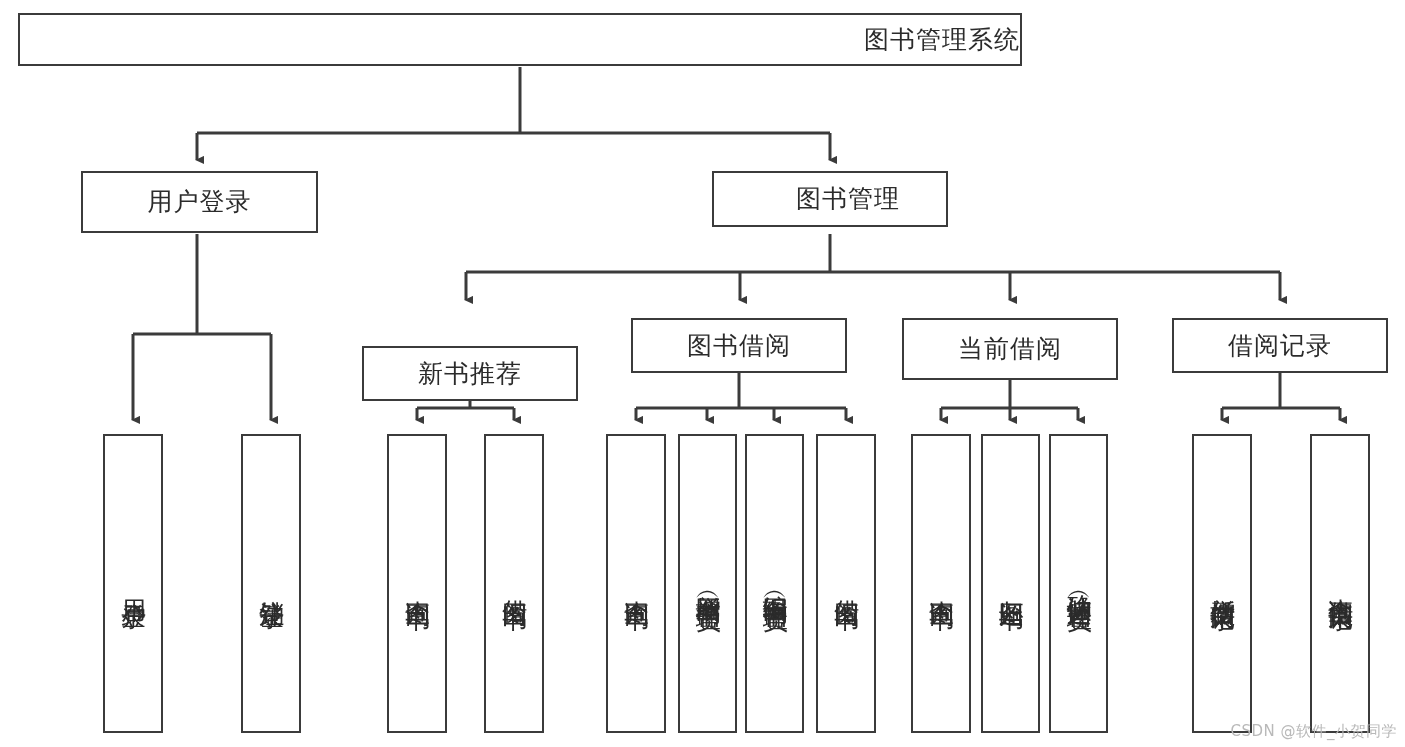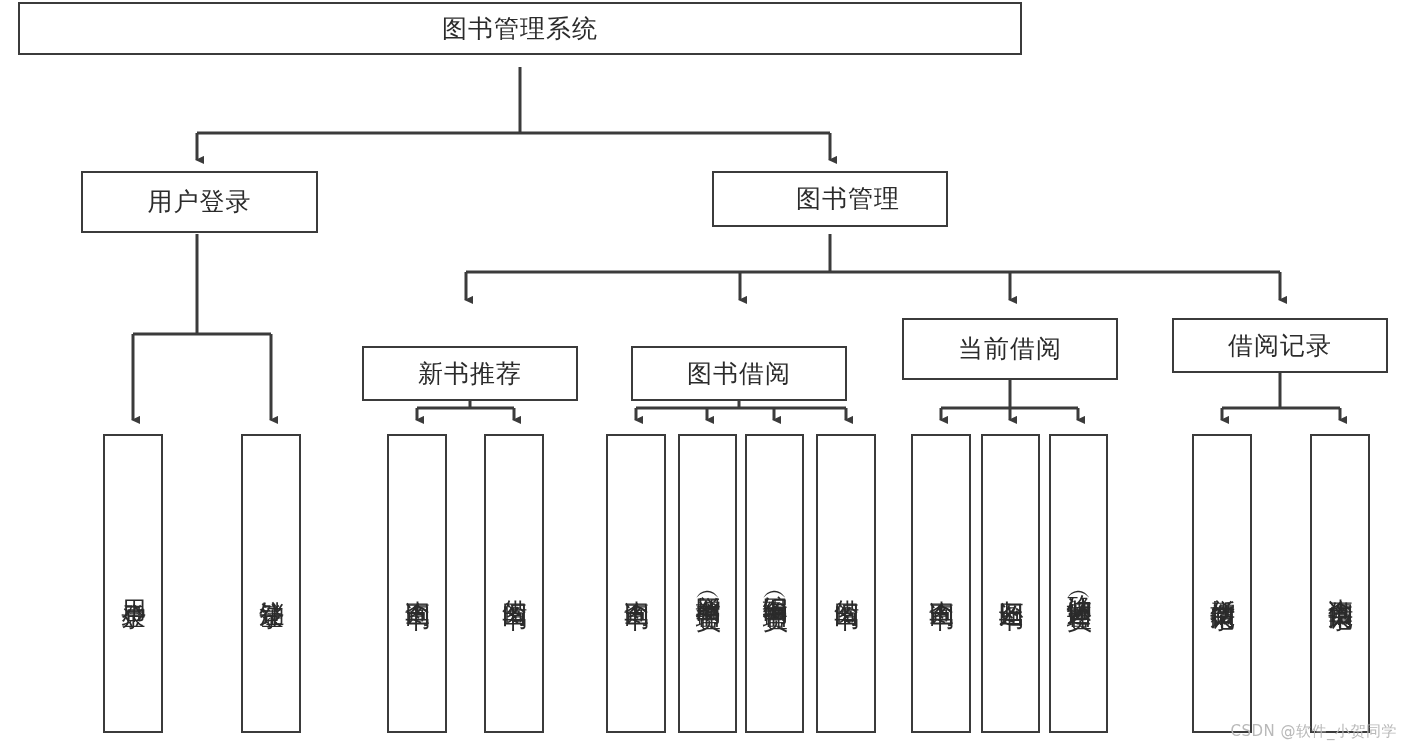--- a/index.html
+++ b/index.html
@@ -114,35 +114,35 @@
       <path d="M1010,408 L1010,420" marker-end="url(#arrow)"></path>
       <path d="M1078,408 L1078,420" marker-end="url(#arrow)"></path>
 
       <path d="M1280,373 L1280,408"></path>
       <path d="M1222,408 L1340,408"></path>
       <path d="M1222,408 L1222,420" marker-end="url(#arrow)"></path>
       <path d="M1340,408 L1340,420" marker-end="url(#arrow)"></path>
     </g>
   </svg>
 
-  <div class="node horizontal" style="left:18px; top:2px; width:1004px; height:53px;">
+  <div class="node horizontal" style="left:18px; top:13px; width:1004px; height:53px;justify-content:flex-end;">
     <span>图书管理系统</span>
   </div>
 
   <div class="node horizontal" style="left:81px; top:171px; width:237px; height:62px;">
     <span>用户登录</span>
   </div>
   <div class="node horizontal" style="left:712px; top:171px; width:236px; height:56px;padding-left:36px;">
     <span>图书管理</span>
   </div>
 
   <div class="node horizontal" style="left:362px; top:318px; width:216px; height:55px;margin-top:28px;">
     <span>新书推荐</span>
   </div>
-  <div class="node horizontal" style="left:631px; top:318px; width:216px; height:55px;margin-top:28px;">
+  <div class="node horizontal" style="left:631px; top:318px; width:216px; height:55px;">
     <span>图书借阅</span>
   </div>
   <div class="node horizontal" style="left:902px; top:318px; width:216px; height:62px;">
     <span>当前借阅</span>
   </div>
   <div class="node horizontal" style="left:1172px; top:318px; width:216px; height:55px;">
     <span>借阅记录</span>
   </div>
 
   <div class="node vertical" style="left:103px; top:434px; width:60px; height:299px;">

